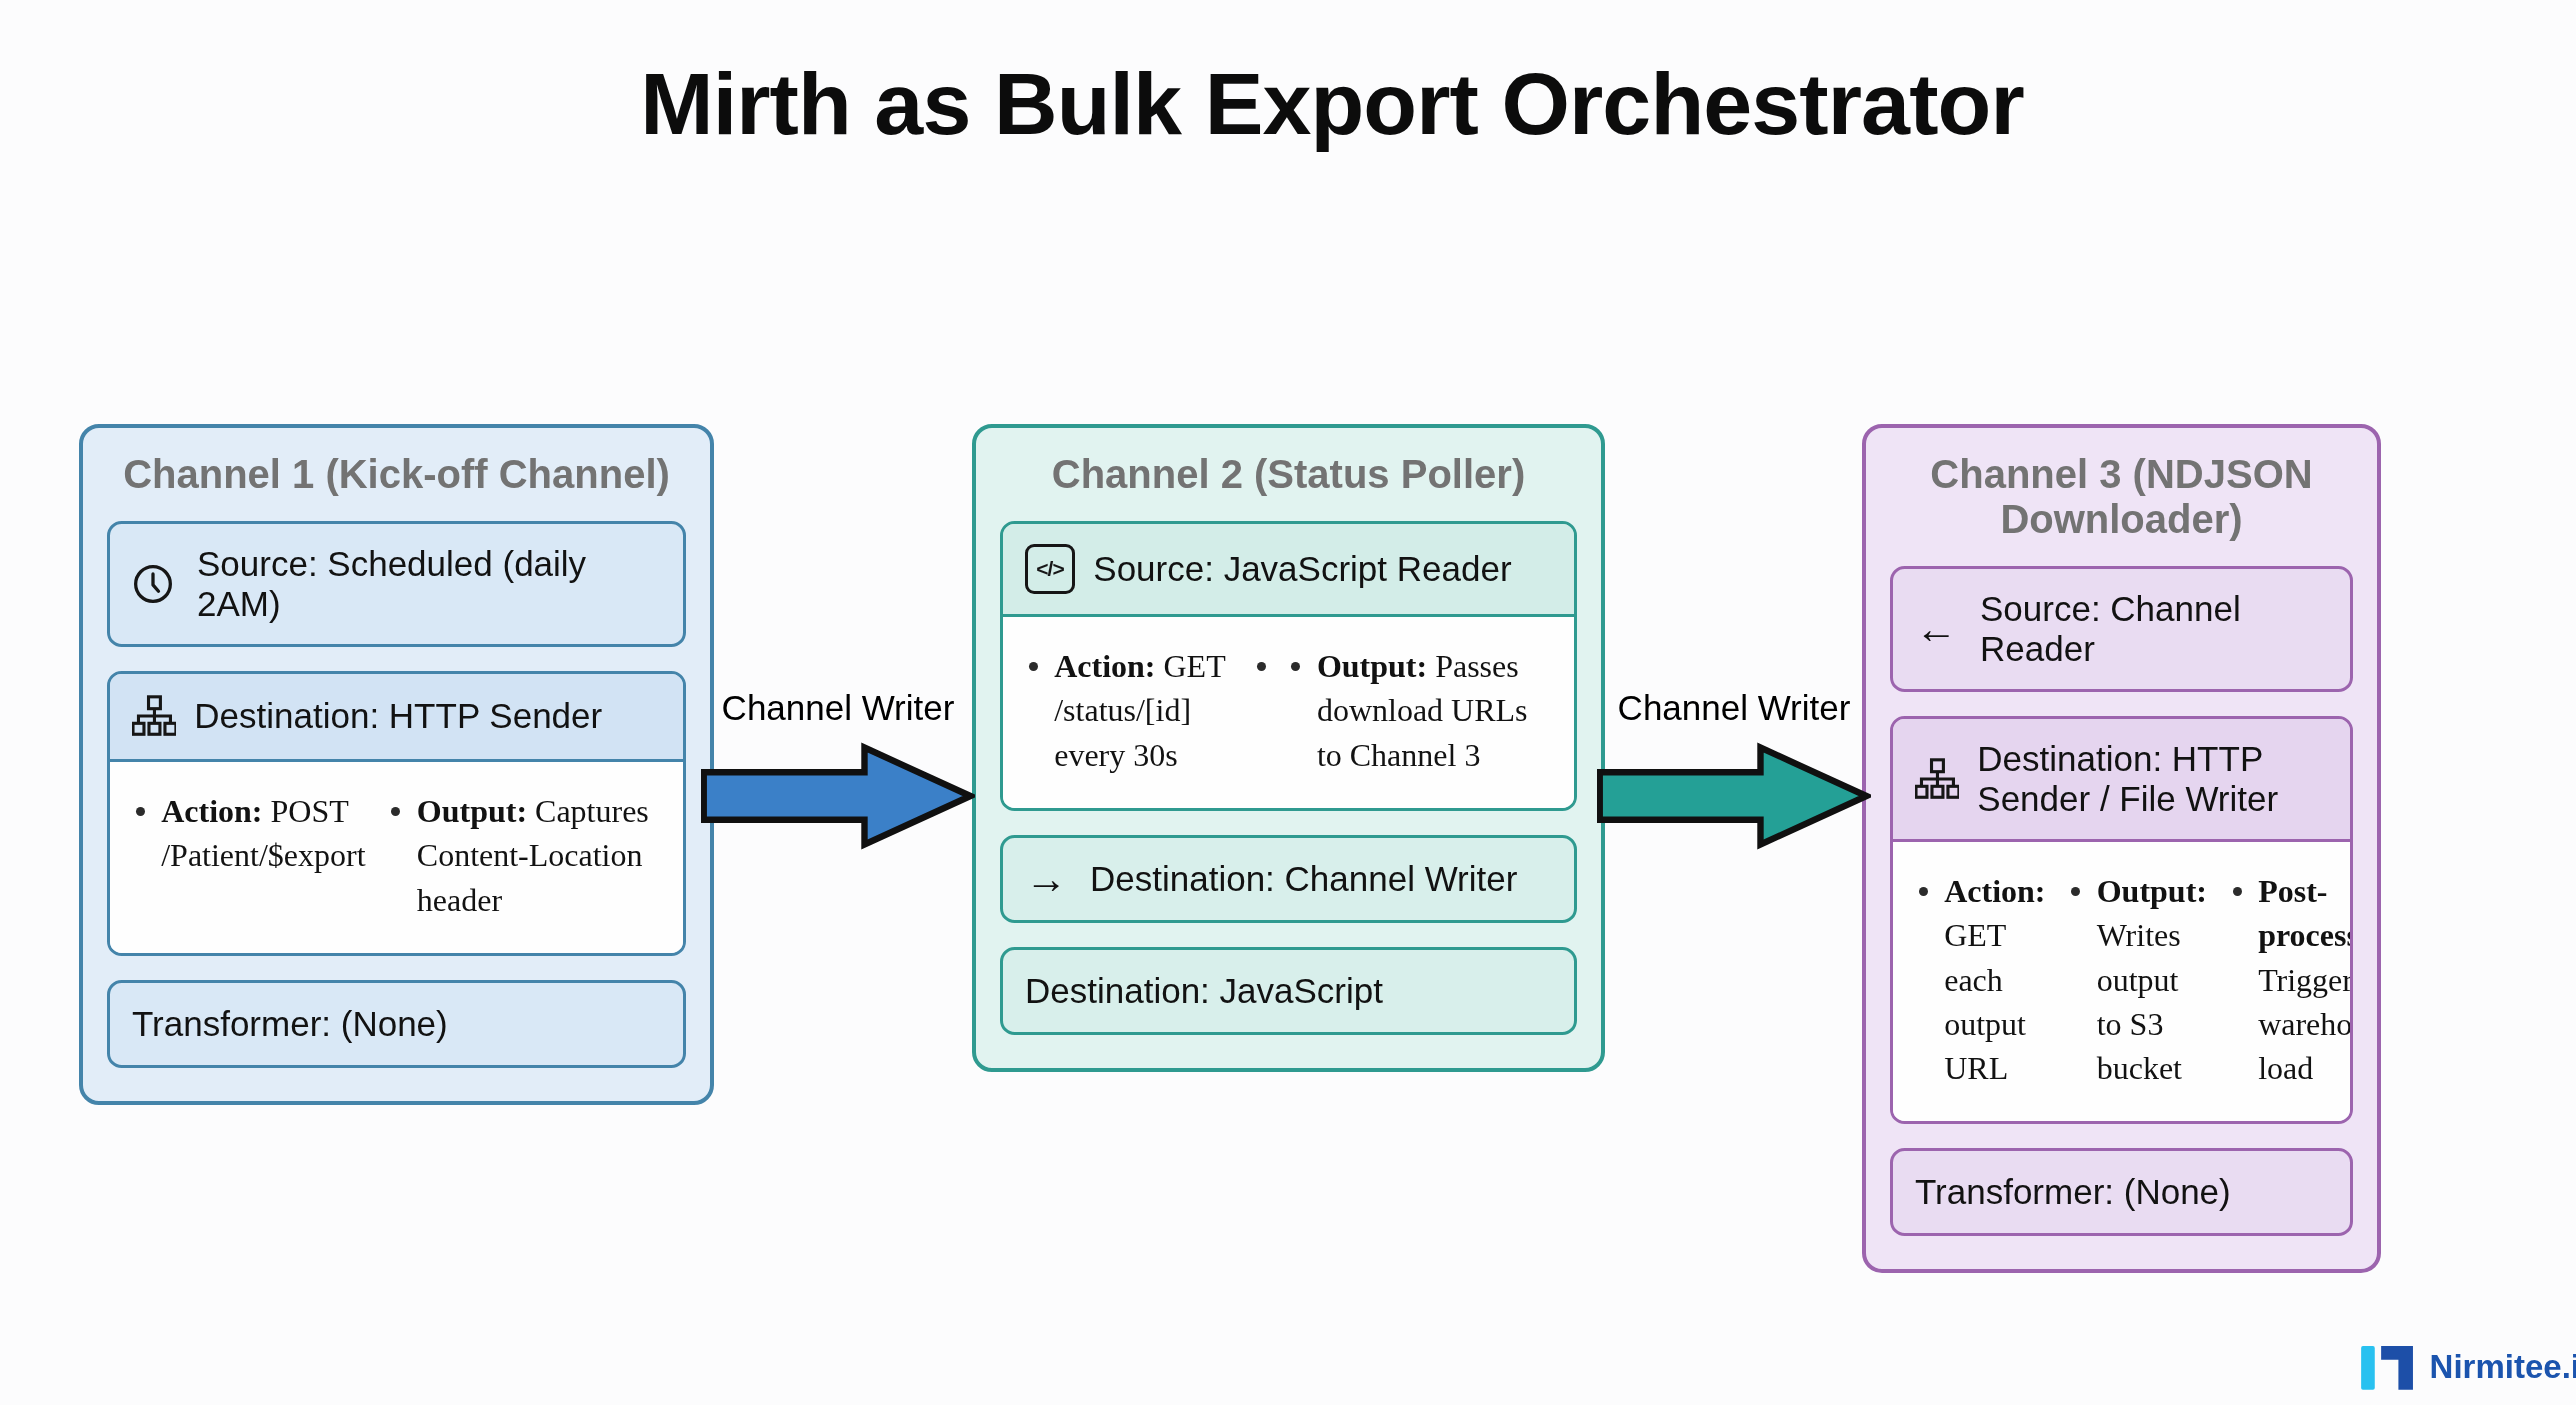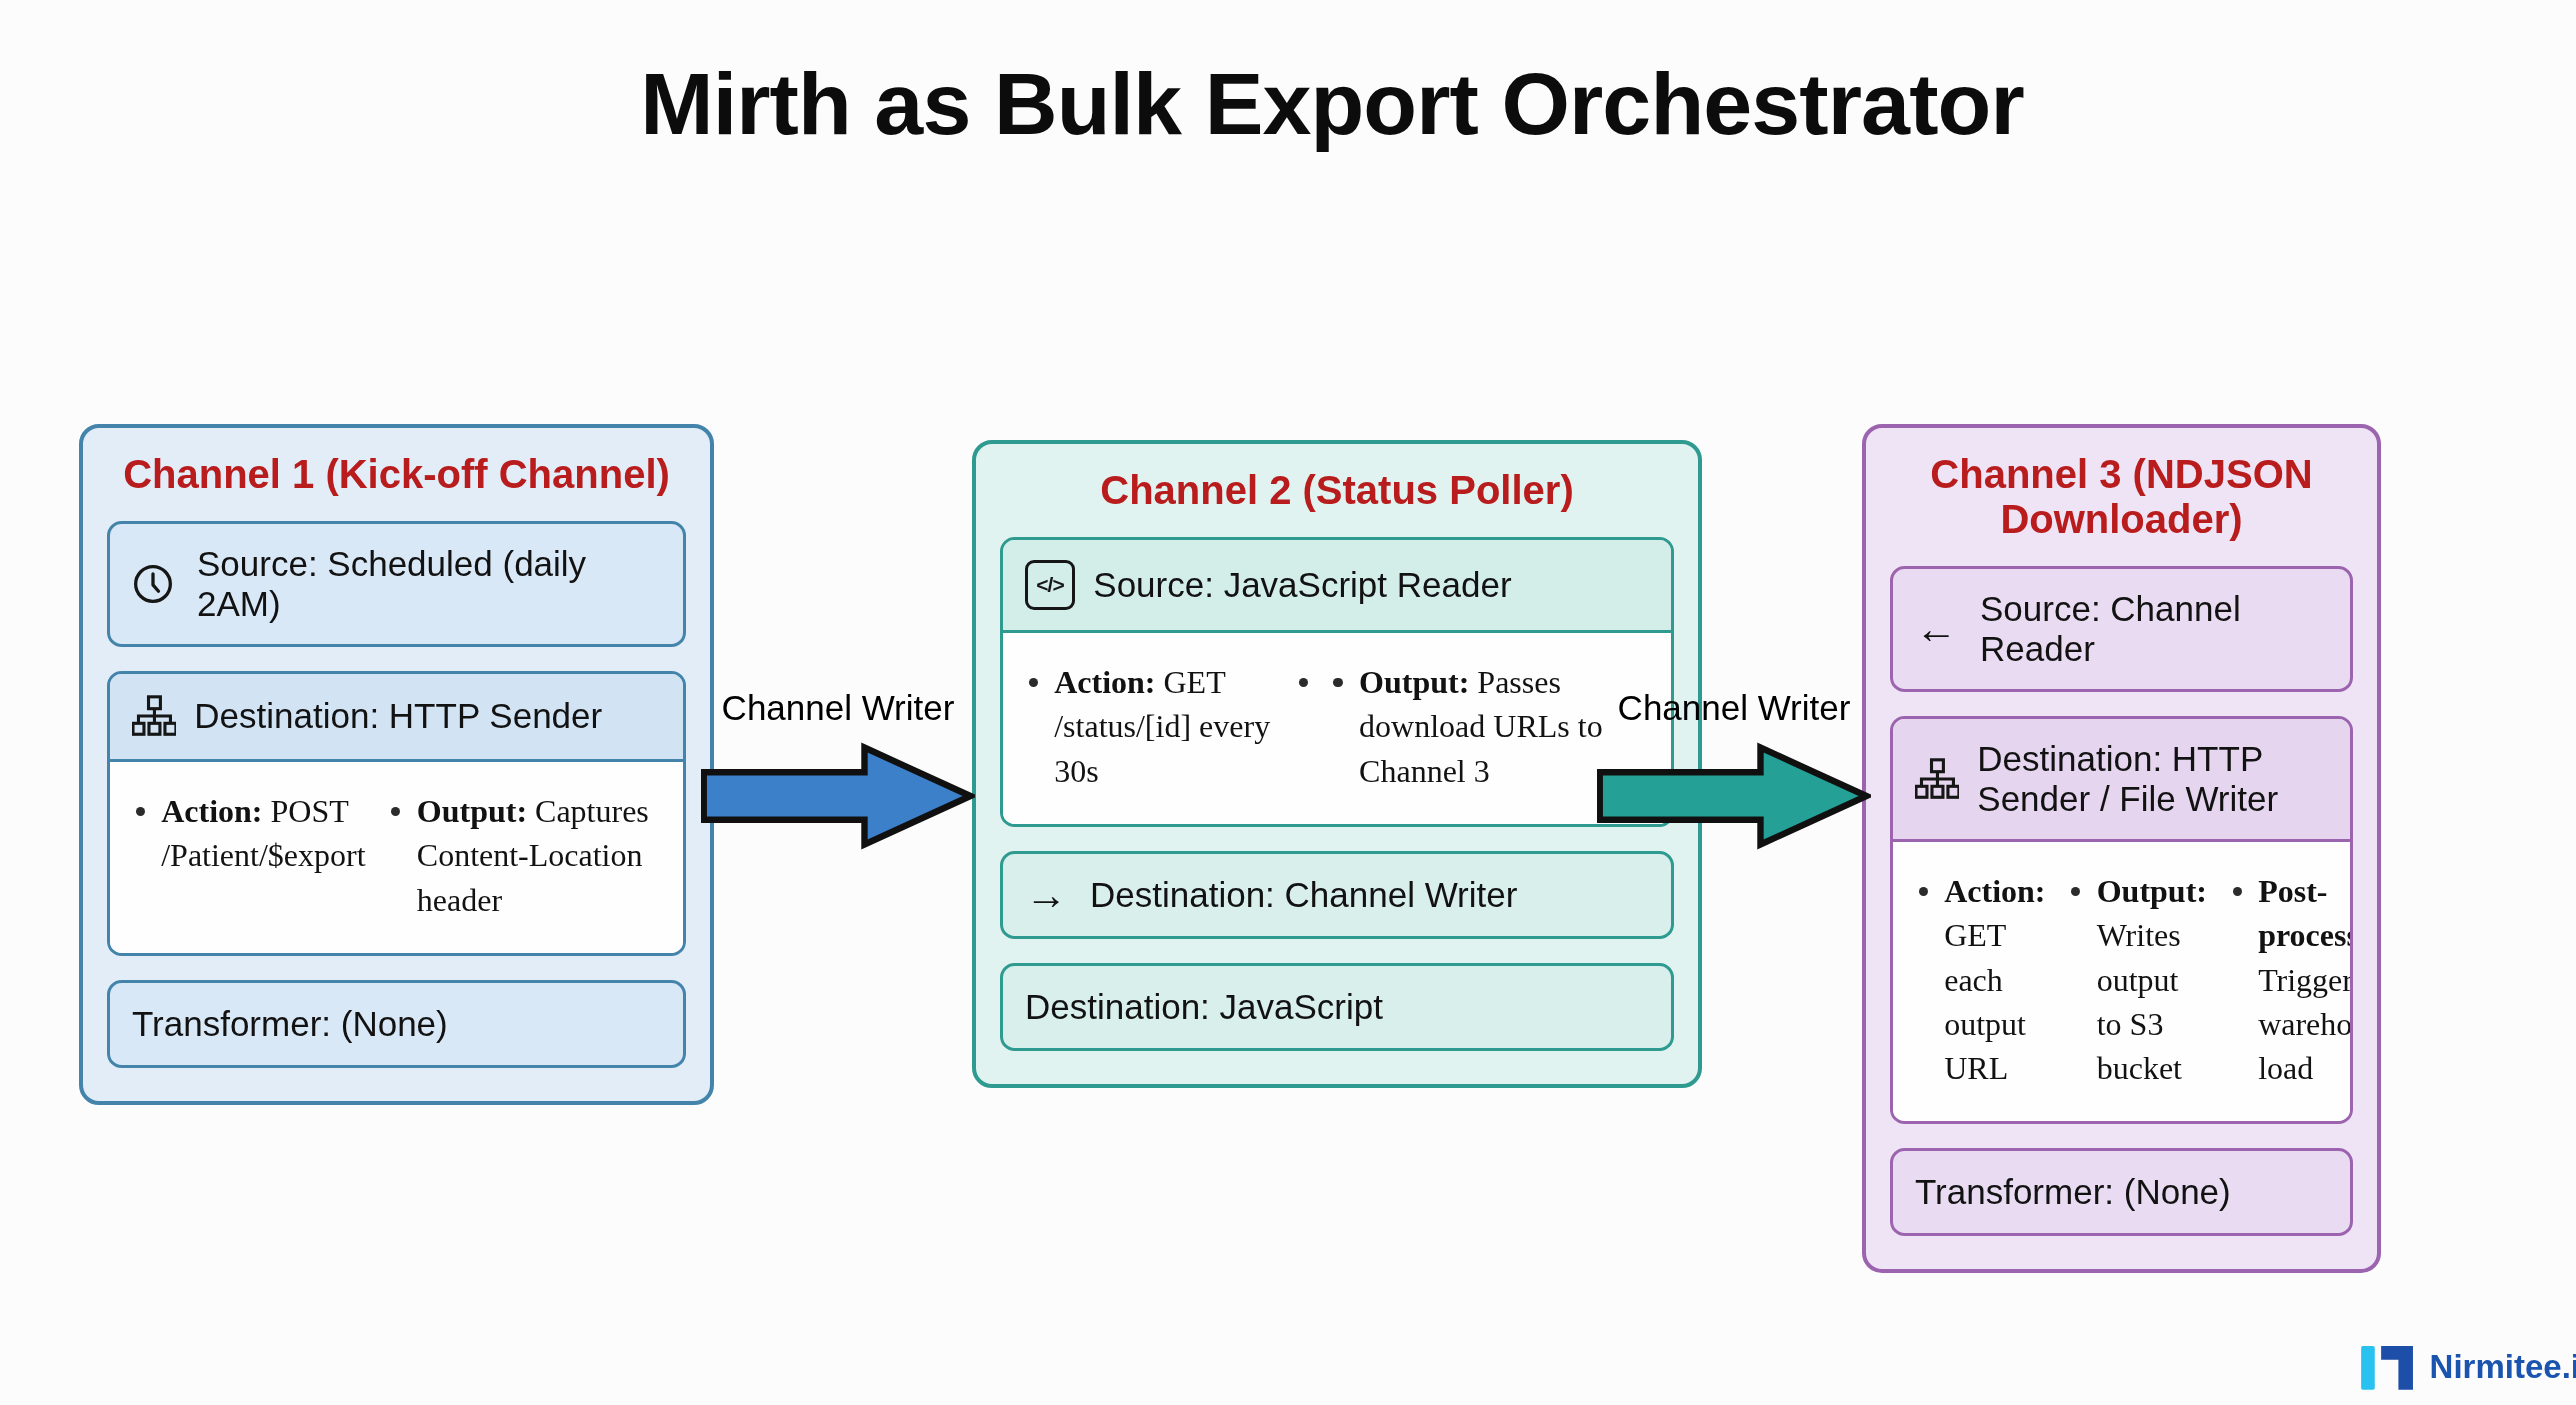--- a/index.html
+++ b/index.html
@@ -13,23 +13,23 @@
     text-align:center;font-size:88px;font-weight:600;letter-spacing:-0.9px;color:#0c0c0c;padding-left:28px;
   }
   
   .channel{
     position:absolute;top:424px;box-sizing:border-box;
     border:4.6px solid;border-radius:20px;
     display:flex;flex-direction:column;gap:24px;
     padding:12.8px 24px 33px 24px;
   }
   .ch1{left:79px;width:635px;border-color:#4484aa;background:#e2edf8;}
-  .ch2{left:972px;width:730px;border-color:#2f9a90;background:#e1f3f0;margin-top:16px;}
+  .ch2{left:972px;width:633px;border-color:#2f9a90;background:#e1f3f0;}
   .ch3{left:1862px;width:519px;border-color:#9c64ae;background:#efe4f6;}
-  .ch-title{font-size:40px;font-weight:700;text-align:center;padding-top:11px;color:#b91c1c;}
+  .ch-title{font-size:40px;font-weight:700;text-align:center;padding-top:11px;color:#737373;}
   .row,.section{box-sizing:border-box;border:3.7px solid;border-radius:14.6px;}
   .ch1 .row,.ch1 .section{border-color:#4484aa;background:#d9e8f6;}
   .ch2 .row,.ch2 .section{border-color:#2f9a90;background:#d8efeb;}
   .ch3 .row,.ch3 .section{border-color:#9c64ae;background:#e9dcf2;}
   .row{
     padding:20px 22px;font-size:35px;display:flex;align-items:center;gap:23px;min-height:88px;
   }
   .section{overflow:hidden;display:flex;flex-direction:column;}
   .section .head{
     padding:20px 22px;font-size:35px;display:flex;align-items:center;gap:18.3px;

